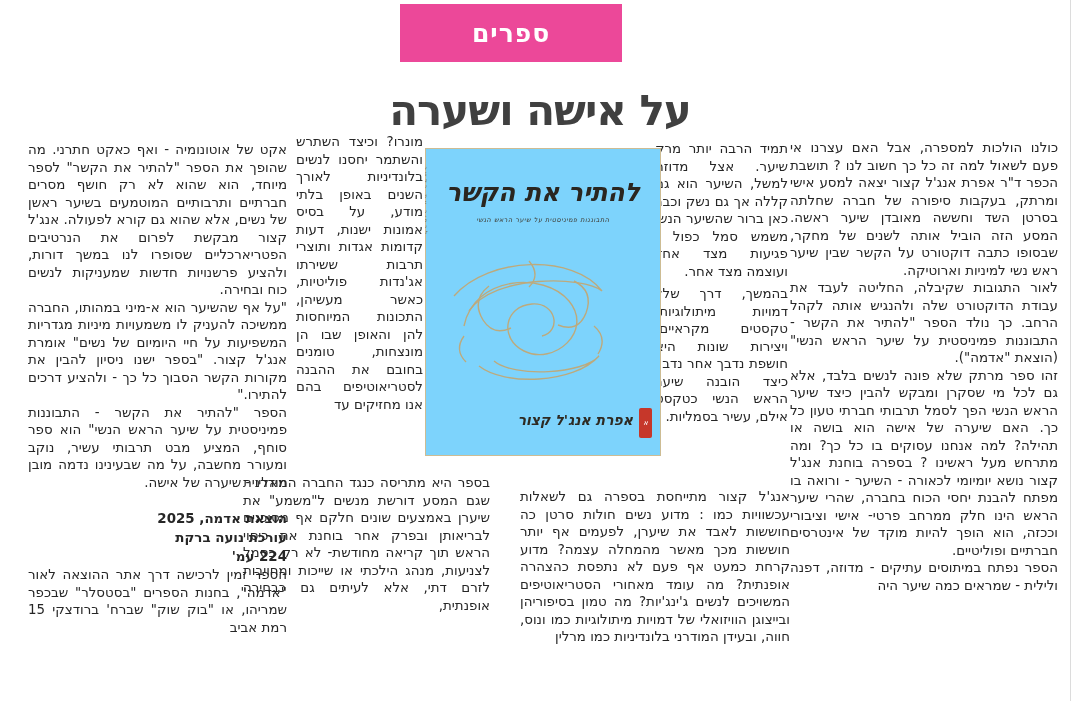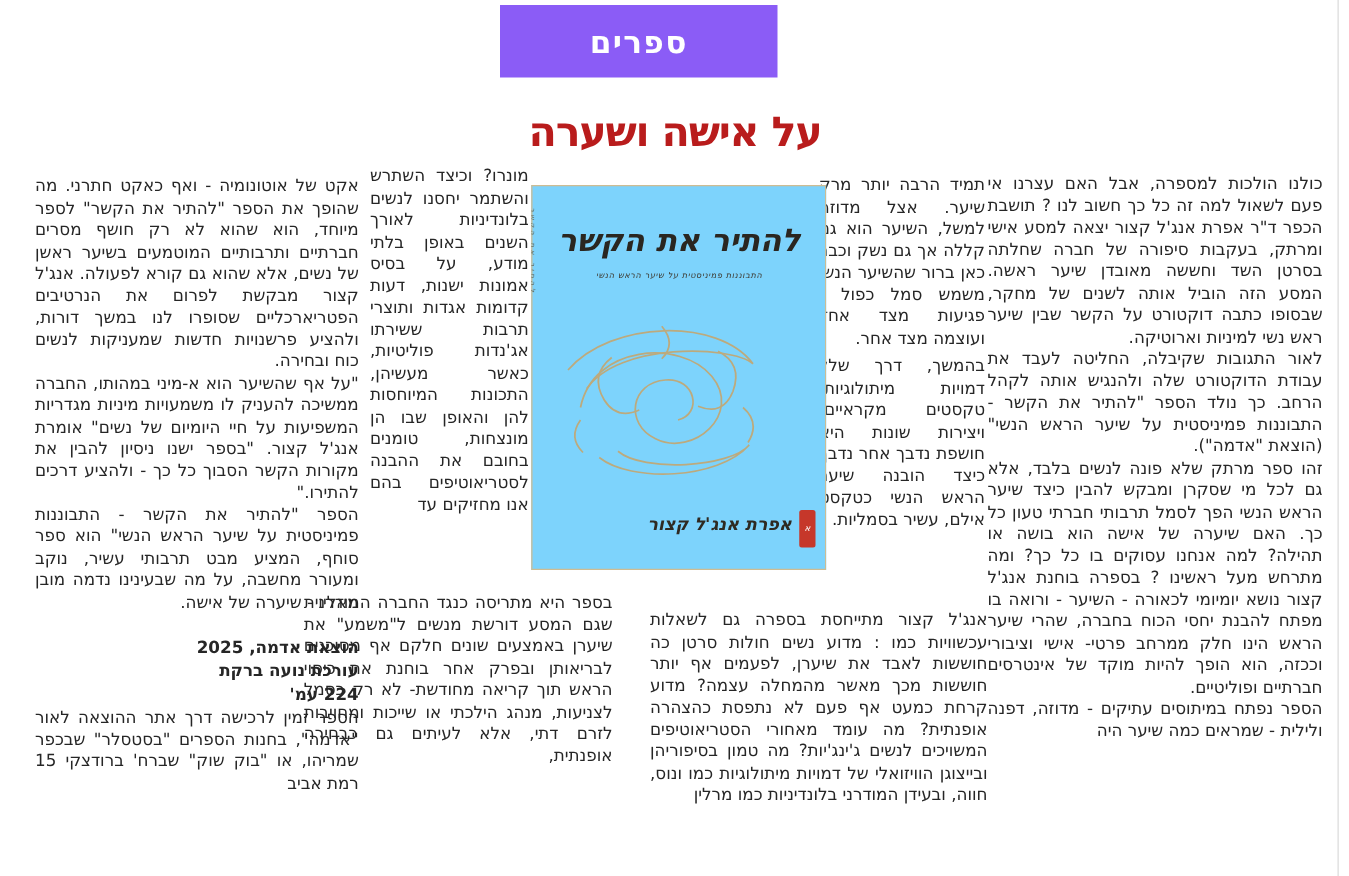--- a/index.html
+++ b/index.html
@@ -9,21 +9,21 @@
     direction:rtl;
   }
   .edge-line{position:absolute;left:1070px;top:0;width:1px;height:701px;background:#dcdcdc;}
   .section-badge{
     position:absolute;left:400px;top:4px;width:222px;height:58px;
     display:flex;align-items:center;justify-content:center;
     color:#fff;font-weight:bold;font-size:25px;letter-spacing:1px;
   }
   .page-title{
     position:absolute;left:272px;top:86px;width:536px;
-    text-align:center;font-size:33px;font-weight:bold;color:#b91c1c;
+    text-align:center;font-size:42px;font-weight:bold;color:#404040;
     letter-spacing:-1px;
   }
   .col{
     position:absolute;font-size:13.4px;line-height:17.5px;
     text-align:justify;direction:rtl;overflow:hidden;color:#262626;
   }
   .col p{margin:0;}
   .col1{left:790px;top:139px;width:268px;height:558px;}
   .col2t{left:655px;top:140px;width:133px;height:345px;}
   .col2b{left:520px;top:488px;width:270px;height:212px;}
@@ -63,21 +63,21 @@
     color:#fff;font-size:7px;
   }
 </style>
 </head>
 <body>
 
 <div id="page">
 
   <div class="edge-line"></div>
 
-  <div class="section-badge" style="background:#8b5cf6;">
+  <div class="section-badge" style="background:#ec4899;">
     <span>ספרים</span>
   </div>
 
   <h1 class="page-title" style="margin:0;">על אישה ושערה</h1>
 
   <div class="col col1">
     <p>כולנו הולכות למספרה, אבל האם עצרנו אי פעם לשאול למה זה כל כך חשוב לנו ? תושבת הכפר ד"ר אפרת אנג'ל קצור יצאה למסע אישי ומרתק, בעקבות סיפורה של חברה שחלתה בסרטן השד וחששה מאובדן שיער ראשה. המסע הזה הוביל אותה לשנים של מחקר, שבסופו כתבה דוקטורט על הקשר שבין שיער ראש נשי למיניות וארוטיקה.</p>
     <p>לאור התגובות שקיבלה, החליטה לעבד את עבודת הדוקטורט שלה ולהנגיש אותה לקהל הרחב. כך נולד הספר "להתיר את הקשר - התבוננות פמיניסטית על שיער הראש הנשי" (הוצאת "אדמה").</p>
     <p>זהו ספר מרתק שלא פונה לנשים בלבד, אלא גם לכל מי שסקרן ומבקש להבין כיצד שיער הראש הנשי הפך לסמל תרבותי חברתי טעון כל כך. האם שיערה של אישה הוא בושה או תהילה? למה אנחנו עסוקים בו כל כך? ומה מתרחש מעל ראשינו ? בספרה בוחנת אנג'ל קצור נושא יומיומי לכאורה - השיער - ורואה בו מפתח להבנת יחסי הכוח בחברה, שהרי שיער הראש הינו חלק ממרחב פרטי- אישי וציבורי וככזה, הוא הופך להיות מוקד של אינטרסים חברתיים ופוליטיים.</p>
     <p>הספר נפתח במיתוסים עתיקים - מדוזה, דפנה ולילית - שמראים כמה שיער היה</p>

